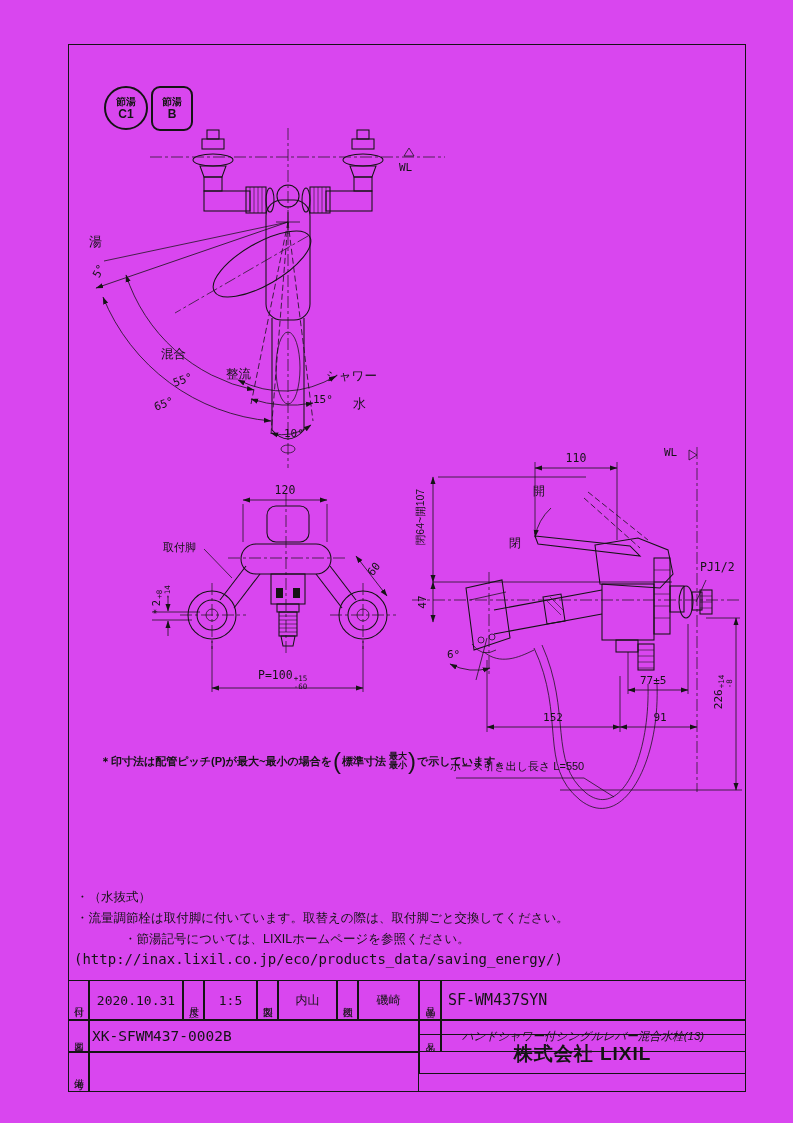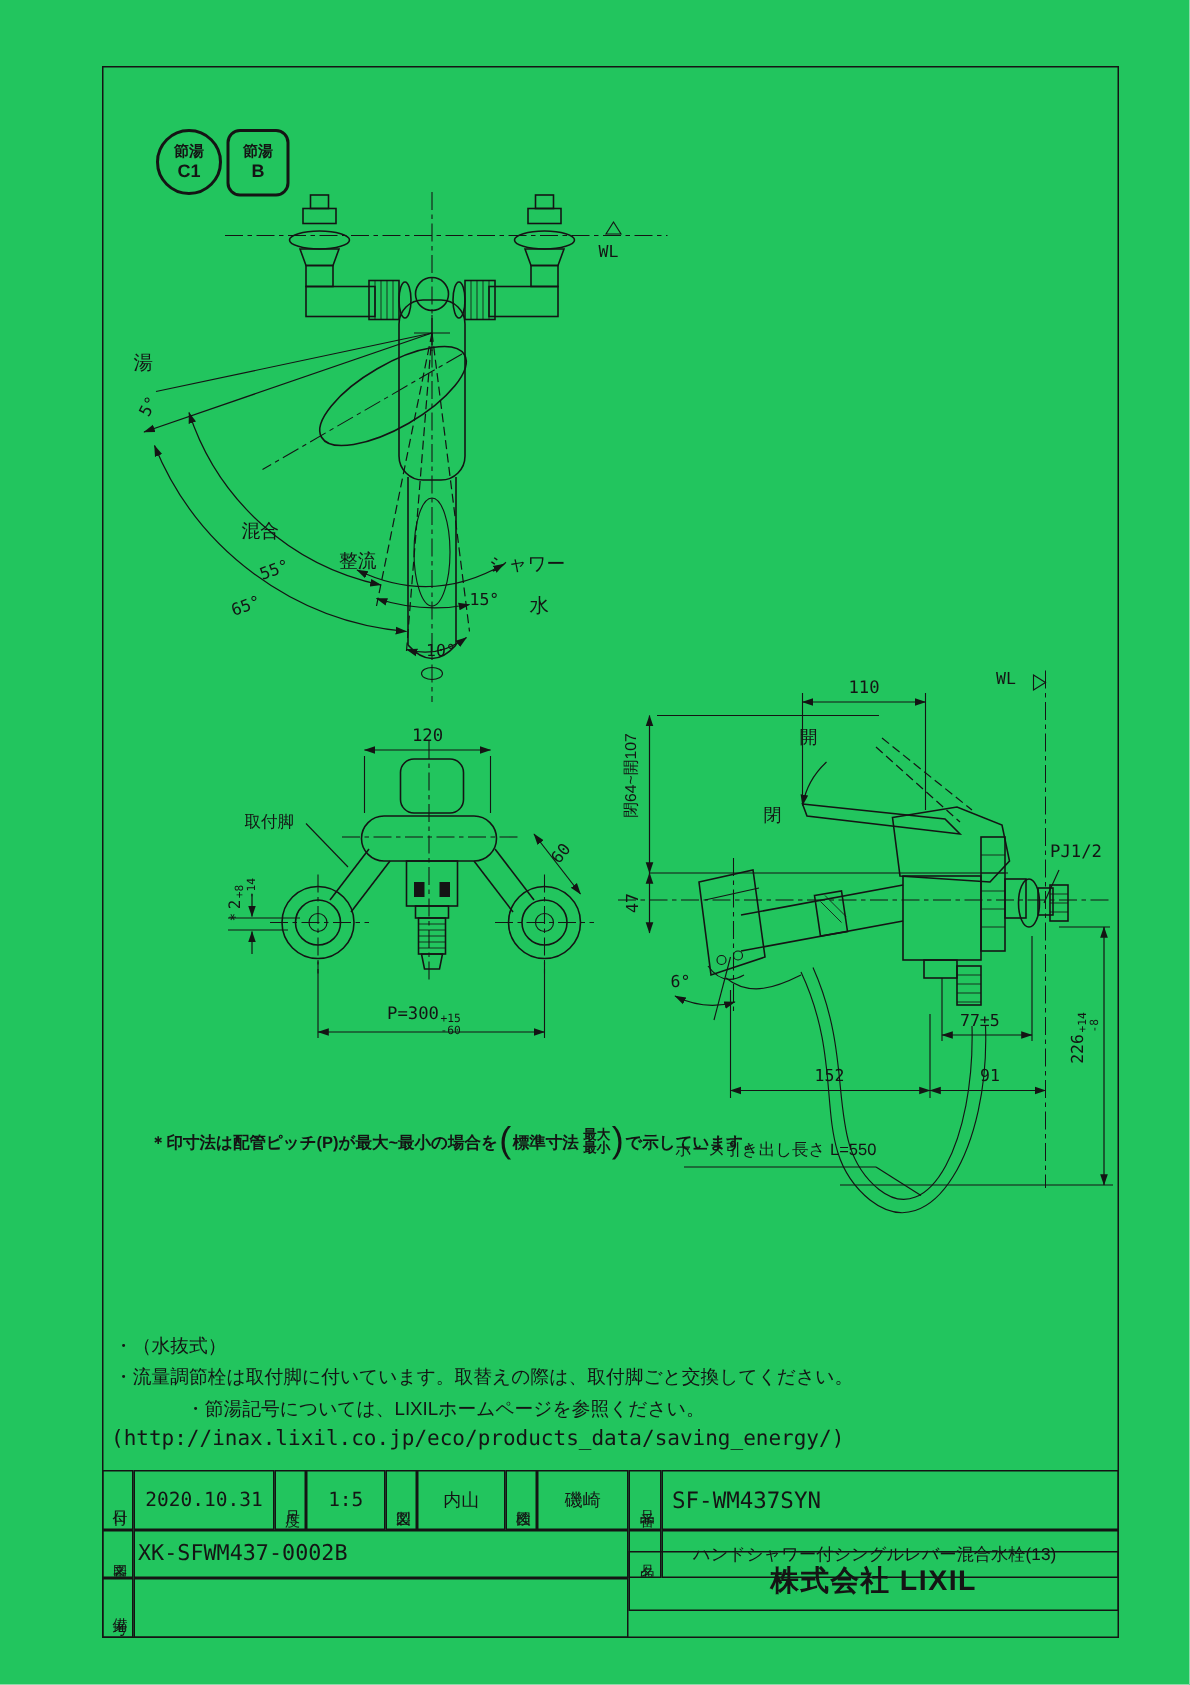--- a/index.html
+++ b/index.html
@@ -1,16 +1,16 @@
 <!DOCTYPE html>
 <html><head>
 <meta charset="utf-8">
 <style>
   html,body{margin:0;padding:0;background:#e8e8e8;}
-  #sheet{position:relative;width:793px;height:1123px;background:#22c55e;overflow:hidden;
+  #sheet{position:relative;width:793px;height:1123px;background:#d946ef;overflow:hidden;
          font-family:"Liberation Sans",sans-serif;color:#141414;}
   #frame{position:absolute;left:68px;top:44px;width:678px;height:1048px;border:1.6px solid #141414;box-sizing:border-box;}
   svg{position:absolute;left:0;top:0;pointer-events:none;}
   .ln{fill:none;stroke:#141414;stroke-width:1.05;}
   .tn{fill:none;stroke:#141414;stroke-width:0.75;}
   .h{fill:none;stroke:#141414;stroke-width:0.55;}
   .cl{fill:none;stroke:#141414;stroke-width:0.7;stroke-dasharray:12 3 3 3;}
   .dsh{fill:none;stroke:#141414;stroke-width:0.8;stroke-dasharray:6 3;}
   .dim{fill:none;stroke:#141414;stroke-width:0.8;marker-start:url(#arr);marker-end:url(#arr);}
   .dime{fill:none;stroke:#141414;stroke-width:0.8;marker-end:url(#arr);}
@@ -245,21 +245,21 @@
   <span class="txt" style="left:353px;top:395px;font-size:13px;">水</span>
   <span class="txt cad" style="left:284px;top:427px;">10°</span>
 
   <span class="txt ctr cad" style="left:285px;top:490px;font-size:11.5px;">120</span>
   <span class="txt" style="left:163px;top:540px;">取付脚</span>
   <span class="txt ctr cad" style="left:374px;top:569px;transform:translate(-50%,-50%) rotate(-52deg);">60</span>
   <span class="txt ctr cad" style="left:161px;top:601px;transform:translate(-50%,-50%) rotate(-90deg);font-size:10.5px;"><span>＊2</span><span class="tol">
         <i>+8</i>
         <i>-14</i>
       </span></span>
-  <span class="txt cad" style="left:258px;top:668px;font-size:11.5px;"><span>P=300</span><span class="tol">
+  <span class="txt cad" style="left:258px;top:668px;font-size:11.5px;"><span>P=100</span><span class="tol">
         <i>+15</i>
         <i>-60</i>
       </span></span>
 
   <span class="txt ctr cad" style="left:576px;top:458px;font-size:11.5px;">110</span>
   <span class="txt cad" style="left:664px;top:446px;">WL</span>
   <span class="txt ctr" style="left:421px;top:517px;transform:translate(-50%,-50%) rotate(-90deg);font-size:10.5px;">閉64~開107</span>
   <span class="txt" style="left:533px;top:483px;font-size:12px;">開</span>
   <span class="txt" style="left:509px;top:535px;font-size:12px;">閉</span>
   <span class="txt ctr cad" style="left:422px;top:602px;transform:translate(-50%,-50%) rotate(-90deg);">47</span>
@@ -312,20 +312,20 @@
     </div>
   <div class="cell cad" style="left:441px;top:980px;width:305px;height:40px;padding-left:6px;font-size:15px;">SF-WM437SYN</div>
 
   <div class="cell vlab" style="left:68px;top:1020px;width:21px;height:32px;font-size:9.5px;">
       <span>図番</span>
     </div>
   <div class="cell cad" style="left:89px;top:1020px;width:330px;height:32px;padding-left:2px;font-size:14.5px;">XK-SFWM437-0002B</div>
   <div class="cell vlab" style="left:419px;top:1020px;width:22px;height:32px;font-size:9.5px;">
       <span>品名</span>
     </div>
-  <div class="cell" style="left:441px;top:1020px;width:305px;height:32px;padding-left:20px;font-size:11.5px;">ハンドシャワー付シングルレバー混合水栓(13)</div>
+  <div class="cell" style="left:441px;top:1020px;width:305px;height:32px;padding-left:20px;font-size:11.5px;font-style:italic;">ハンドシャワー付シングルレバー混合水栓(13)</div>
 
   <div class="cell vlab" style="left:68px;top:1052px;width:21px;height:40px;">
       <span>備考</span>
     </div>
   <div class="cell" style="left:89px;top:1052px;width:330px;height:40px;"></div>
   <div class="cell" style="left:419px;top:1034px;width:327px;height:40px;justify-content:center;font-size:19px;font-weight:900;letter-spacing:1px;">株式会社 LIXIL</div>
 </div>
 
 </body></html>

